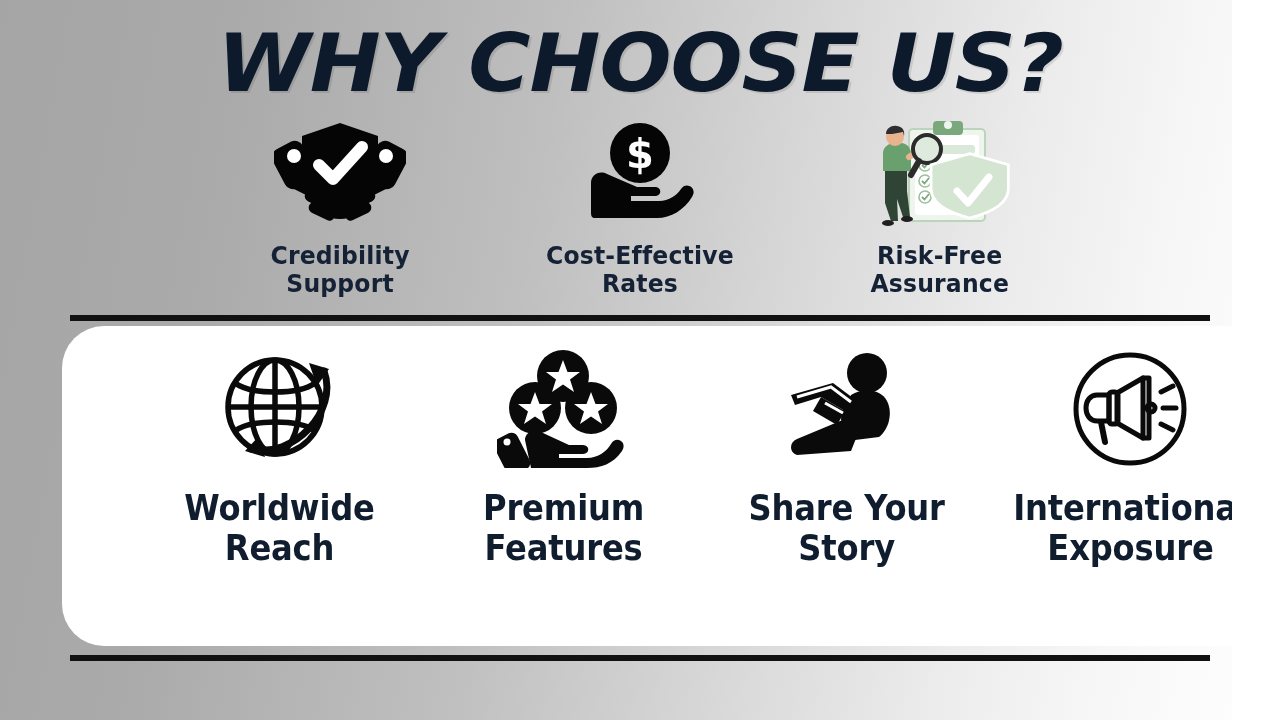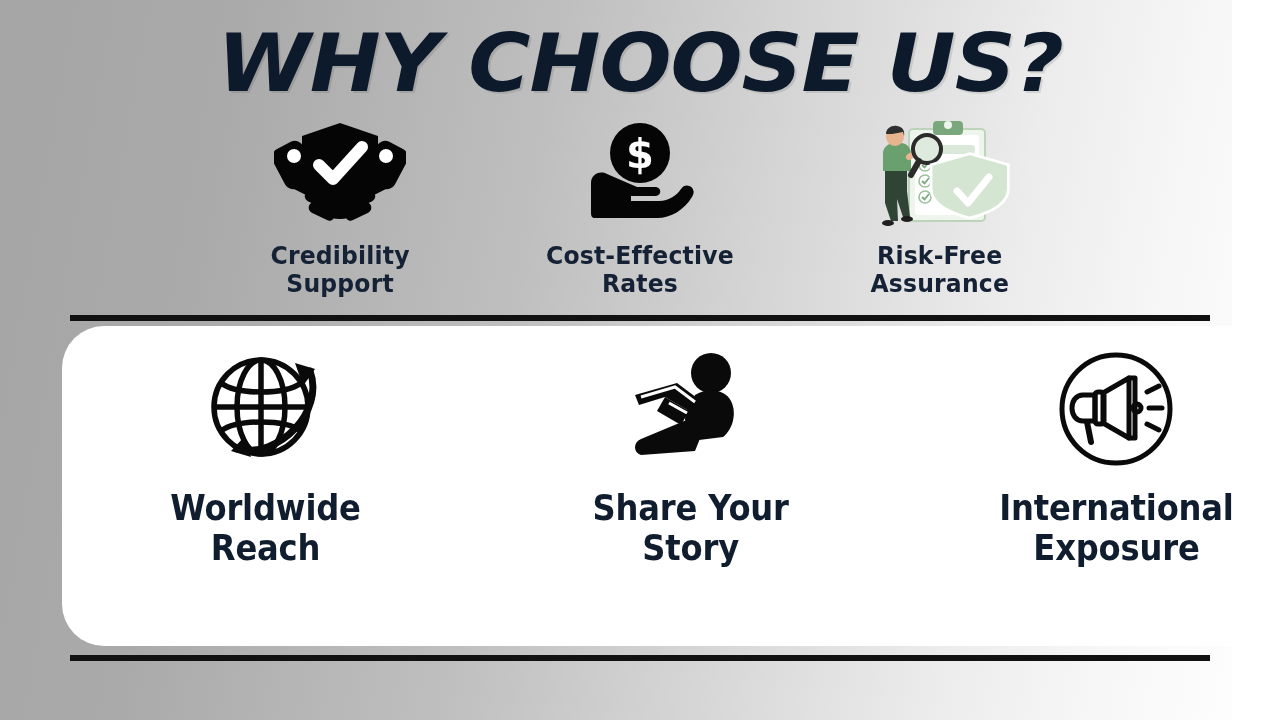--- a/index.html
+++ b/index.html
@@ -100,21 +100,21 @@
     left: 62px;
     top: 326px;
     width: 1218px;
     height: 320px;
     background: #ffffff;
     border-radius: 42px;
   }
 
   .bottom-row {
     position: absolute;
-    left: 74px;
+    left: 88px;
     top: 18px;
     width: 1110px;
     display: flex;
     justify-content: space-between;
     align-items: flex-start;
   }
   .bottom-item {
     width: 260px;
     display: flex;
     flex-direction: column;
@@ -268,20 +268,45 @@
 
             <path d="M103 18 C118 58 72 106 30 96" fill="none" stroke="#0a0a0a" stroke-width="7" stroke-linecap="round"></path>
             <path d="M88 10 L108 16 L96 33 Z" fill="#0a0a0a"></path>
             <path d="M44 104 L24 98 L37 84 Z" fill="#0a0a0a"></path>
           </svg>
         </div>
         <div class="bottom-label">Worldwide
 Reach</div>
       </div>
 
+      <div class="bottom-item">
+        <div class="bottom-icon">
+          <svg width="132" height="118" viewBox="0 0 132 118">
+            <g fill="#0a0a0a">
+              <circle cx="66" cy="26" r="26"></circle>
+              <circle cx="38" cy="58" r="26"></circle>
+              <circle cx="94" cy="58" r="26"></circle>
+
+              <path d="M28 90 C28 82 38 78 46 83 L72 95 L86 95 C93 95 93 104 86 104 L62 104
+                       L62 108 L90 108 C101 108 110 101 114 94 C119 85 131 92 125 101
+                       C116 114 104 118 90 118 L34 118 Z"></path>
+
+              <rect x="2" y="84" width="26" height="40" rx="7" transform="rotate(-27 15 104)"></rect>
+            </g>
+            <circle cx="10" cy="92" r="3.5" fill="#ffffff"></circle>
+            <g fill="#ffffff">
+              <path d="M66 10 L70.5 22 L83 22 L73 29.5 L77 42 L66 34.5 L55 42 L59 29.5 L49 22 L61.5 22 Z"></path>
+              <path d="M38 42 L42.5 54 L55 54 L45 61.5 L49 74 L38 66.5 L27 74 L31 61.5 L21 54 L33.5 54 Z"></path>
+              <path d="M94 42 L98.5 54 L111 54 L101 61.5 L105 74 L94 66.5 L83 74 L87 61.5 L77 54 L89.5 54 Z"></path>
+            </g>
+          </svg>
+        </div>
+        <div class="bottom-label">Premium
+Features</div>
+      </div>
 
       <div class="bottom-item">
         <div class="bottom-icon">
           <svg width="132" height="112" viewBox="0 0 132 112">
             <g fill="#0a0a0a">
 
               <circle cx="86" cy="20" r="20"></circle>
 
               <path d="M70 42 C82 34 100 36 106 48 C112 60 108 76 98 84
                        L66 88 L60 62 Z"></path>

